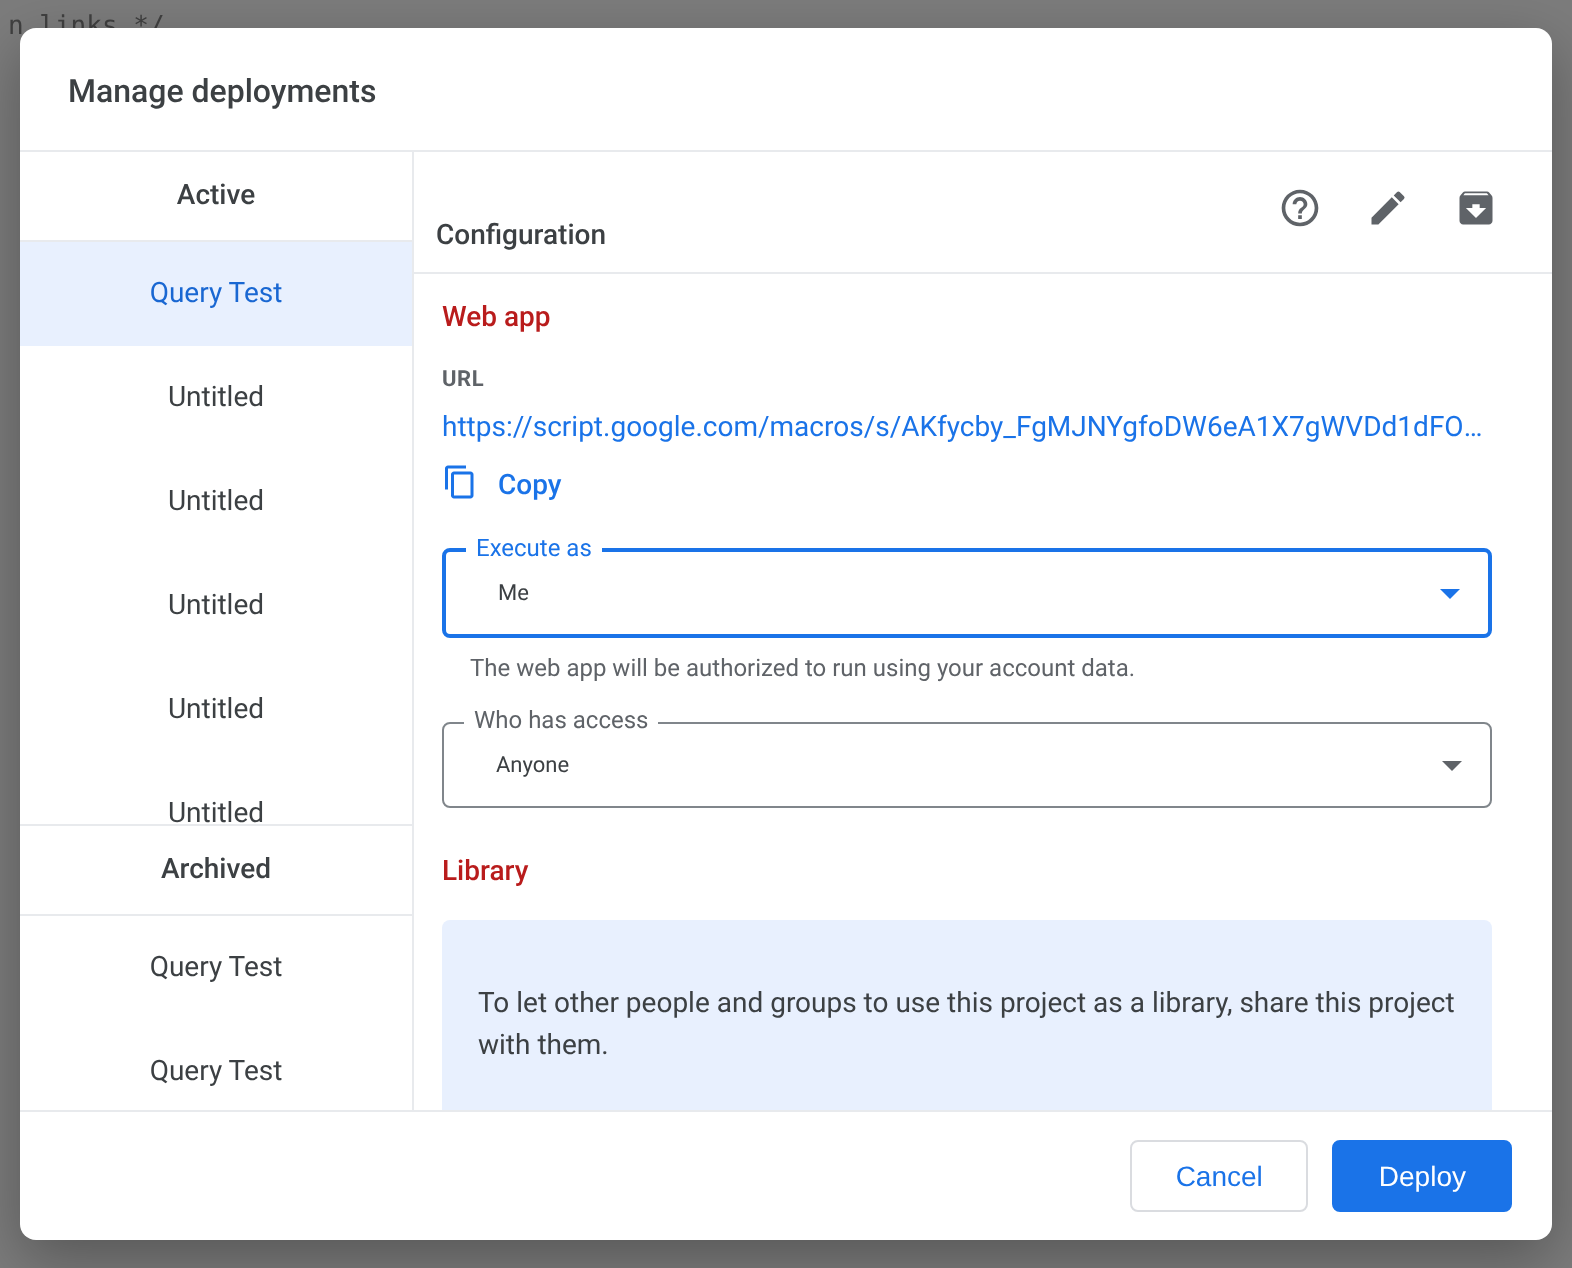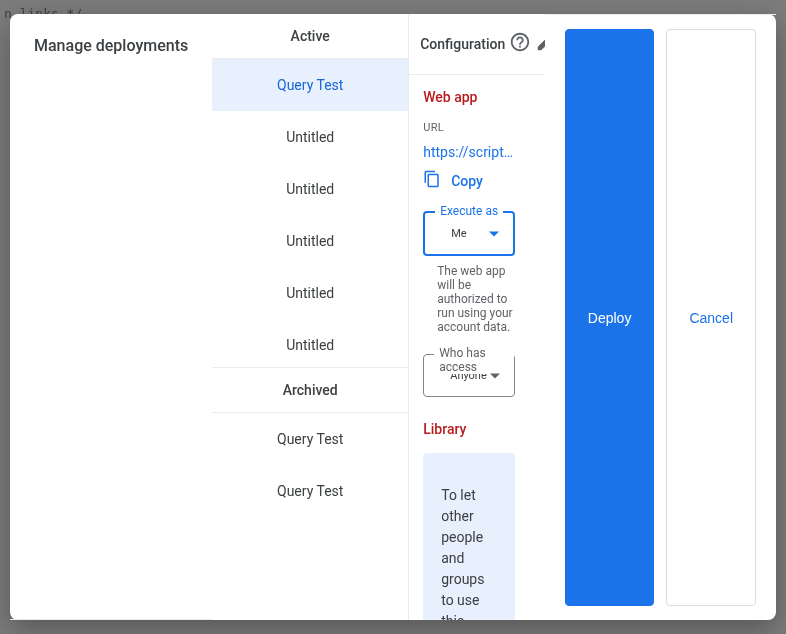--- a/index.html
+++ b/index.html
@@ -23,20 +23,21 @@
     .dialog {
       position: absolute;
       top: 14px;
       left: 10px;
       width: 766px;
       height: 606px;
       background: #fff;
       border-radius: 8px;
       box-shadow: 0 10px 30px rgba(0,0,0,0.3);
       display: flex;
+      flex-direction: column;
     }
     .dialog-title {
       font-size: 16px;
       color: #3c4043;
       padding: 22px 24px 20px 24px;
       border-bottom: 1px solid #e8eaed;
       font-weight: 500;
     }
     .dialog-body {
       flex: 1;
@@ -78,21 +79,21 @@
       border-top: 1px solid #e8eaed;
     }
     .main {
       flex: 1;
       display: flex;
       flex-direction: column;
       overflow: hidden;
     }
     .main-header {
       display: flex;
-      align-items: center;
+      align-items: flex-end;
       padding: 10px 18px 10px 11px;
       border-bottom: 1px solid #e8eaed;
     }
     .main-header-title {
       font-size: 14px;
       font-weight: 500;
       color: #3c4043;
       flex: 1;
     }
     .iconbtn {
@@ -121,20 +122,21 @@
       font-size: 14px;
       font-weight: 500;
       color: #b91c1c;
       margin-bottom: 16px;
     }
     .field-label {
       font-size: 11px;
       color: #5f6368;
       letter-spacing: 0.3px;
       margin-bottom: 10px;
+      font-weight: bold;
     }
     .url-link {
       font-size: 14px;
       color: #1a73e8;
       text-decoration: none;
       display: block;
       white-space: nowrap;
       overflow: hidden;
       text-overflow: ellipsis;
       margin-bottom: 10px;
@@ -312,16 +314,16 @@
             <div class="section-title">Library</div>
             <div class="info-box">To let other people and groups to use this project as a library, share this project with them.</div>
           </div>
         </div>
       </div>
     </div>
 
   </div>
 
   <div class="footer">
+    <button class="btn btn-cancel">Cancel</button>
     <button class="btn btn-deploy">Deploy</button>
-    <button class="btn btn-cancel">Cancel</button>
   </div>
 </div>
 
 </body></html>

